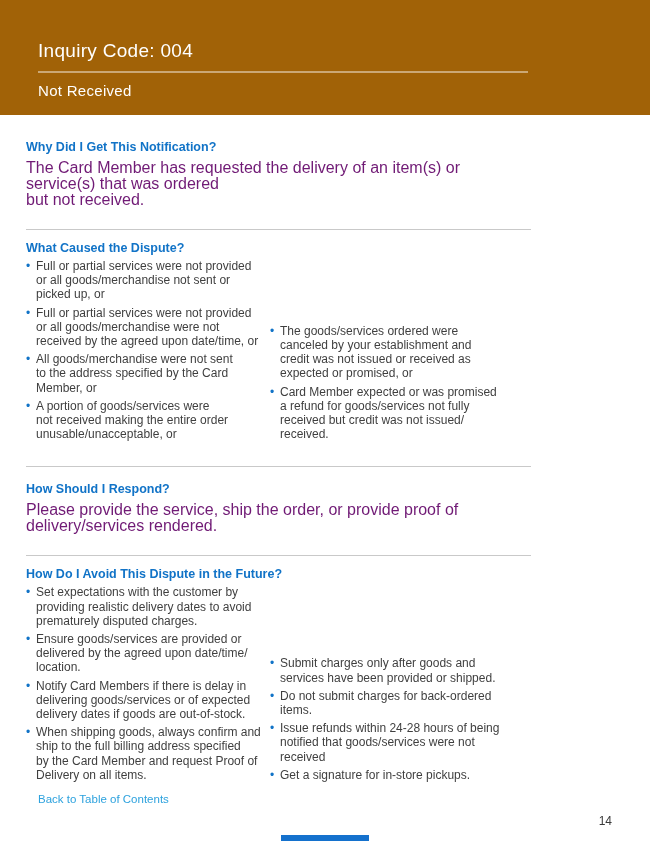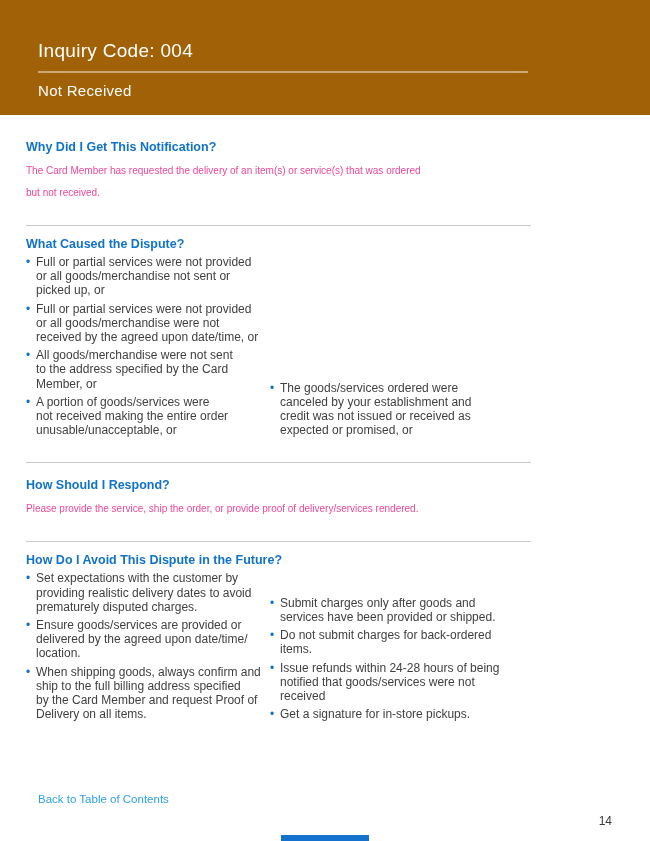--- a/index.html
+++ b/index.html
@@ -32,21 +32,21 @@
   .content {
     position:absolute; left:26px; top:115px; width:505px;
     color:#3f3f3f;
   }
   .section-heading {
     margin:0; font-size:12.5px; line-height:15px; font-weight:700;
     color:#1173c7;
   }
   .section-heading.first { margin-top:25px; }
   .section-body {
-    margin:5px 0 0 0; font-size:10px; line-height:22px; color:#ec4899;
+    margin:5px 0 0 0; font-size:16px; line-height:16px; color:#701a75;
     white-space:pre-line; max-width:505px;
   }
   .rule {
     border:none; height:1px; background:#c9c9c9; margin:21px 0 0 0; width:505px;
   }
   .rule + .section-heading { margin-top:11px; }
   .heading-respond { margin-top:15px !important; }
 
   .cols { display:flex; margin-top:3px;align-items:flex-end; }
   .col-left  { width:244px; margin-right:10px; }
@@ -109,39 +109,46 @@
 Member, or</li>
         <li>A portion of goods/services were
 not received making the entire order
 unusable/unacceptable, or</li>
       </ul>
       <ul class="bullets col-right">
         <li>The goods/services ordered were
 canceled by your establishment and
 credit was not issued or received as
 expected or promised, or</li>
+        <li>Card Member expected or was promised
+a refund for goods/services not fully
+received but credit was not issued/
+received.</li>
       </ul>
     </div>
 
     <hr class="rule">
 
     <h2 class="section-heading heading-respond">How Should I Respond?</h2>
     <p class="section-body">Please provide the service, ship the order, or provide proof of delivery/services rendered.</p>
 
     <hr class="rule">
 
     <h2 class="section-heading">How Do I Avoid This Dispute in the Future?</h2>
     <div class="cols">
       <ul class="bullets col-left">
         <li>Set expectations with the customer by
 providing realistic delivery dates to avoid
 prematurely disputed charges.</li>
         <li>Ensure goods/services are provided or
 delivered by the agreed upon date/time/
 location.</li>
+        <li>Notify Card Members if there is delay in
+delivering goods/services or of expected
+delivery dates if goods are out-of-stock.</li>
         <li>When shipping goods, always confirm and
 ship to the full billing address specified
 by the Card Member and request Proof of
 Delivery on all items.</li>
       </ul>
       <ul class="bullets col-right">
         <li>Submit charges only after goods and
 services have been provided or shipped.</li>
         <li>Do not submit charges for back-ordered
 items.</li>

